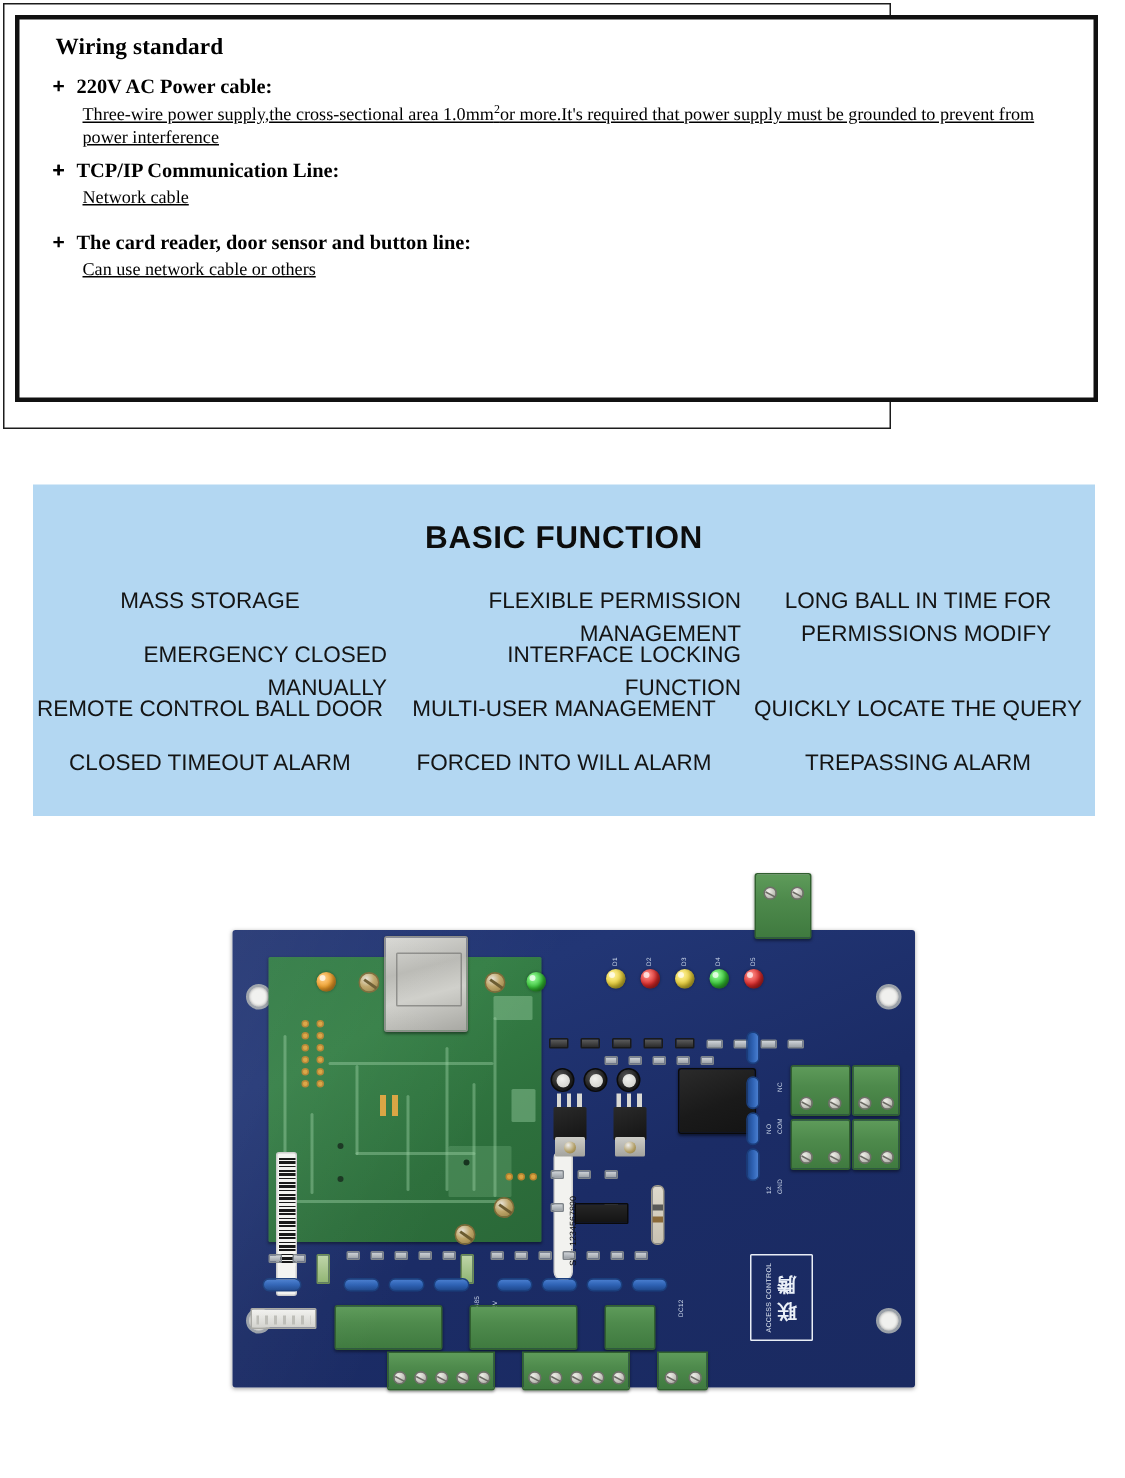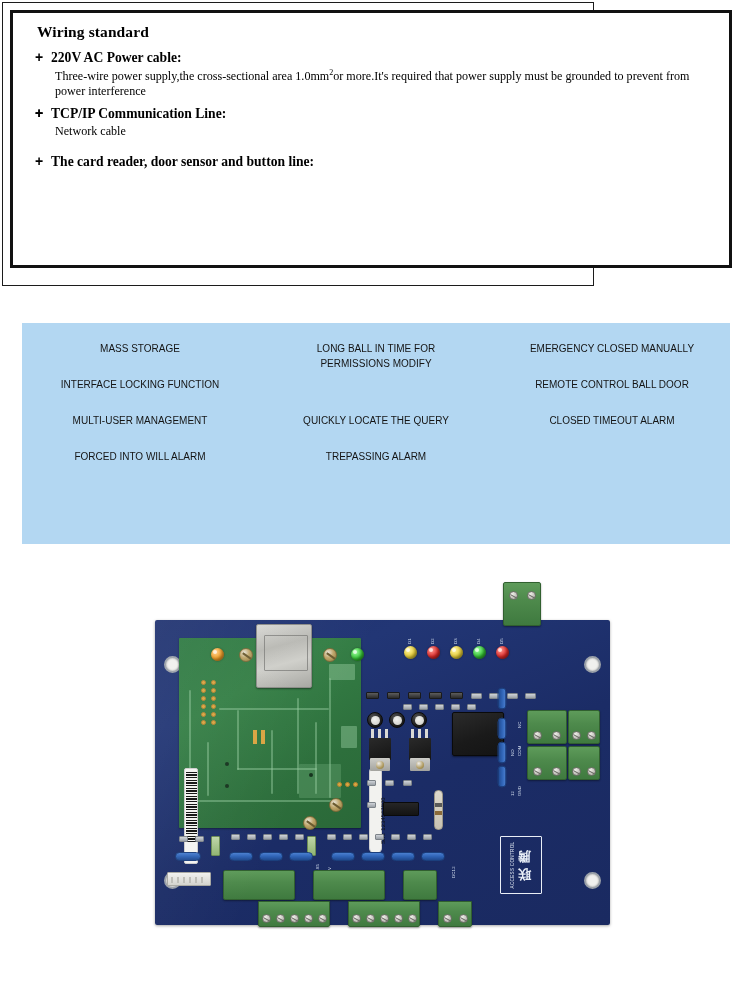--- a/index.html
+++ b/index.html
@@ -66,20 +66,21 @@
     color: #000;
   }
   .ws-body {
     font-family: "Liberation Serif", serif;
     font-size: 12.1px;
     color: #000;
     line-height: 1.26;
     padding-left: 32px;
     padding-right: 6px;
     margin-top: 1px;
+    text-decoration: underline;
   }
   .ws-body sup { font-size: 8px; vertical-align: super; }
   .ws-item.gap-extra { margin-bottom: 14px; }
 
   
   .bf-panel {
     position: absolute;
     left: 22px; top: 323px;
     width: 708px; height: 221px;
     background: #b3d7f2;
@@ -93,23 +94,23 @@
     letter-spacing: 0.4px;
     margin-top: 24px;
   }
   .bf-grid {
     display: grid;
     grid-template-columns: 1fr 1fr 1fr;
     margin-top: 18px;
     row-gap: 0px;
   }
   .bf-cell {
-    text-align: center;
+    text-align: right;
     font-family: "Liberation Sans", sans-serif;
-    font-size: 10px;
+    font-size: 15px;
     color: #141414;
     line-height: 1.45;
     height: 36px;
     display: flex;
     align-items: flex-start;
     justify-content: center;
     padding-top: 1px;
     white-space: pre-line;
   }
 
@@ -380,29 +381,32 @@
             <span>TCP/IP  Communication Line:</span>
           </div>
           <div class="ws-body">Network cable</div>
         </div>
 
         <div class="ws-item">
           <div class="ws-item-head">
             <span class="ws-plus">+</span>
             <span>The card reader, door sensor and button line:</span>
           </div>
+          <div class="ws-body">Can use network cable or others</div>
         </div>
 
       </div>
     </div>
   </div>
 
   <div class="bf-panel">
+    <div class="bf-title">BASIC FUNCTION</div>
     <div class="bf-grid">
       <div class="bf-cell">MASS STORAGE</div>
+      <div class="bf-cell">FLEXIBLE  PERMISSION MANAGEMENT</div>
       <div class="bf-cell">LONG BALL IN TIME FOR
 PERMISSIONS MODIFY</div>
       <div class="bf-cell">EMERGENCY CLOSED MANUALLY</div>
       <div class="bf-cell">INTERFACE LOCKING FUNCTION</div>
       <div class="bf-cell"></div>
       <div class="bf-cell">REMOTE CONTROL BALL DOOR</div>
       <div class="bf-cell">MULTI-USER MANAGEMENT</div>
       <div class="bf-cell">QUICKLY LOCATE THE QUERY</div>
       <div class="bf-cell">CLOSED TIMEOUT ALARM</div>
       <div class="bf-cell">FORCED INTO WILL ALARM</div>

